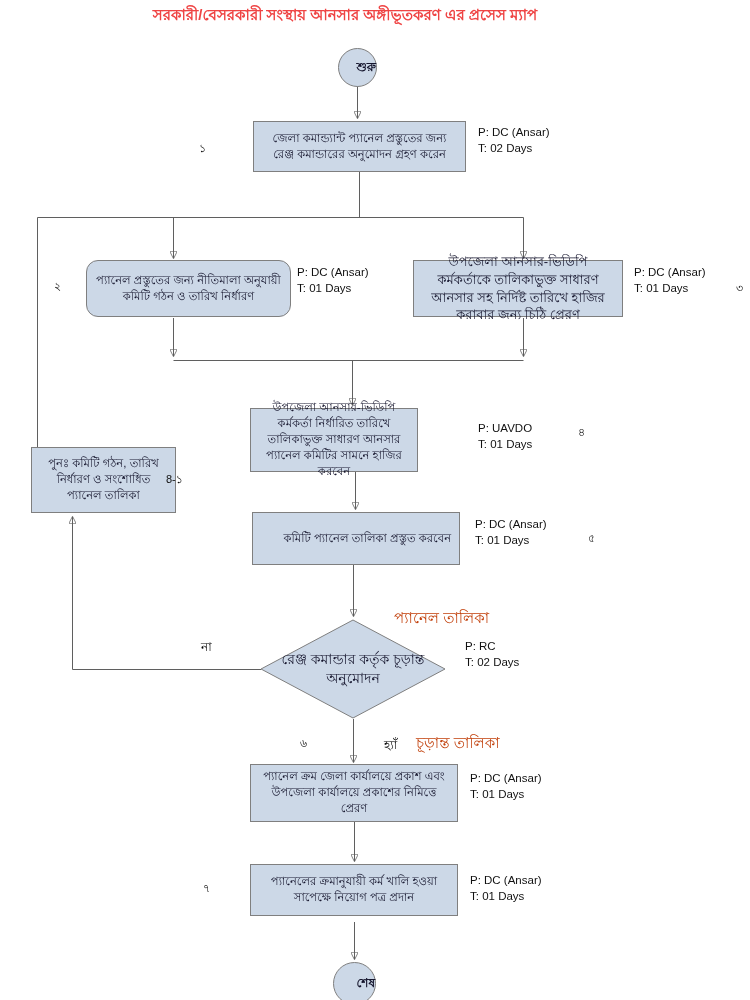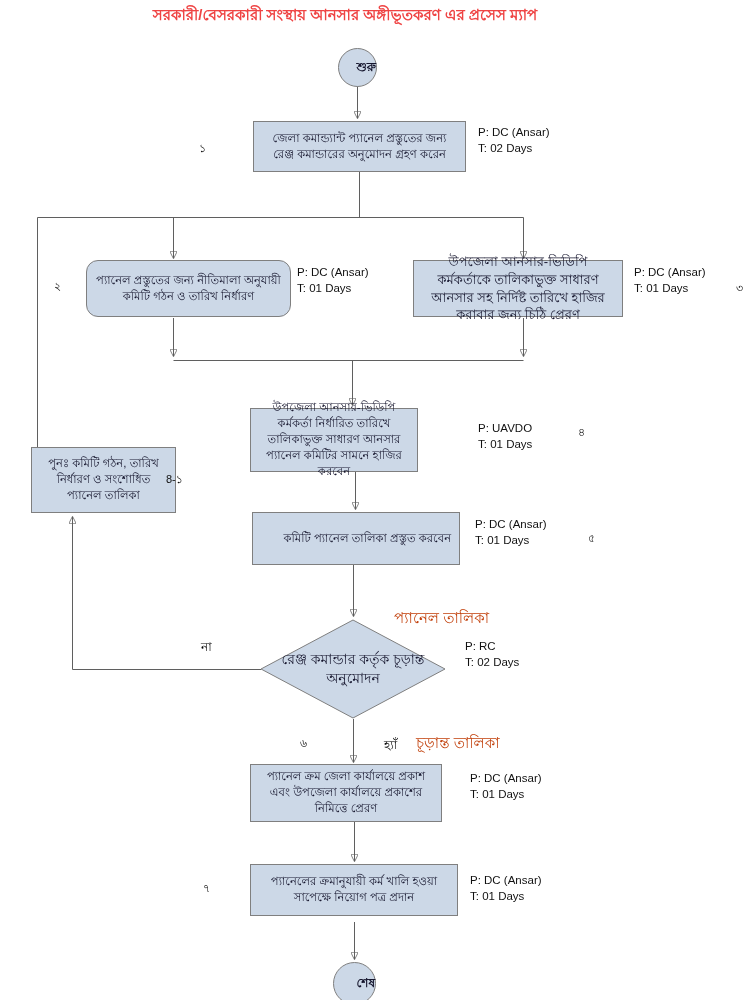--- a/index.html
+++ b/index.html
@@ -127,21 +127,21 @@
   <div class="ann" style="left:465px;top:638px;">
     <div>P: RC</div>
     <div>T: 02 Days</div>
   </div>
   <div class="small-lbl" style="left:201px;top:638px;">না</div>
 
   <div class="num" style="left:300px;top:735px;">৬</div>
   <div class="small-lbl" style="left:384px;top:736px;">হ্যাঁ</div>
   <div class="lbl" style="left:402px;top:731px;margin-left:14px;">চূড়ান্ত তালিকা</div>
 
-  <div class="node" style="left:250px;top:764px;width:192px;height:58px;">
+  <div class="node" style="left:250px;top:764px;width:208px;height:58px;">
     <span>প্যানেল ক্রম জেলা কার্যালয়ে প্রকাশ এবং উপজেলা কার্যালয়ে প্রকাশের নিমিত্তে প্রেরণ</span>
   </div>
   <div class="ann" style="left:470px;top:770px;">
     <div>P: DC (Ansar)</div>
     <div>T: 01 Days</div>
   </div>
 
   <div class="node" style="left:250px;top:864px;width:208px;height:52px;">
     <span>প্যানেলের ক্রমানুযায়ী কর্ম খালি হওয়া সাপেক্ষে নিয়োগ পত্র প্রদান</span>
   </div>

